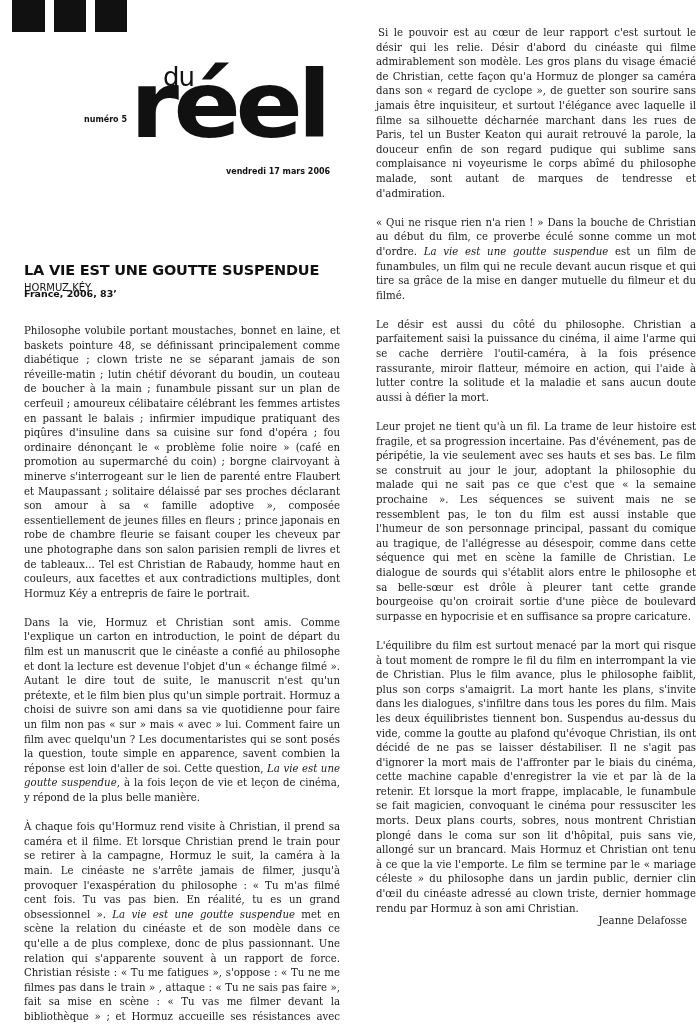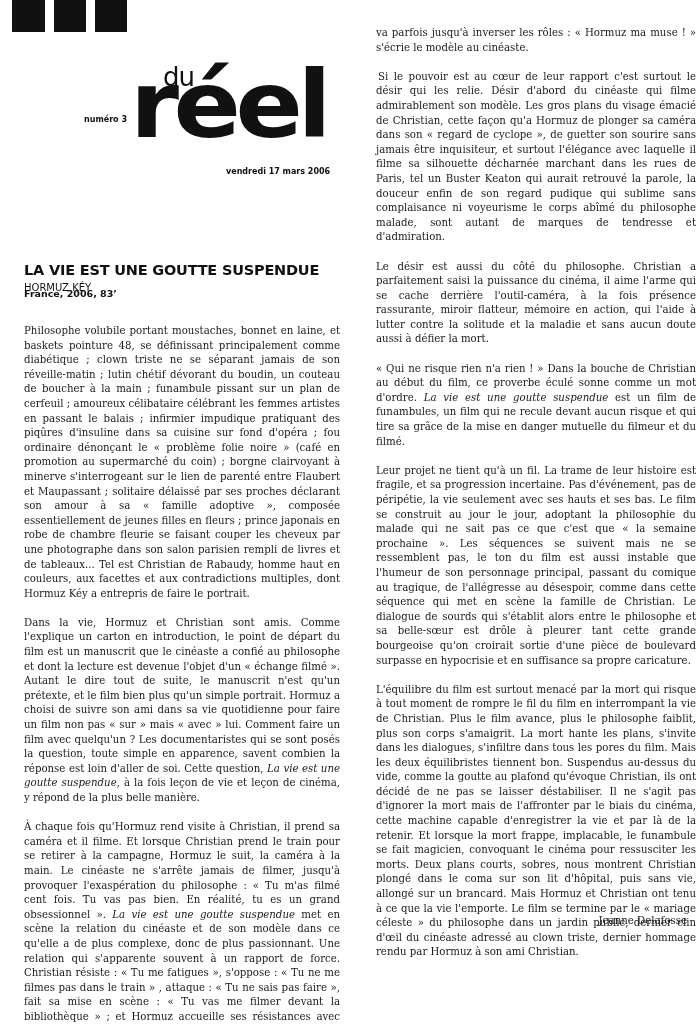--- a/index.html
+++ b/index.html
@@ -37,37 +37,36 @@
 <body>
 
 <div class="page">
 
   <div class="squares">
     <div class="sq s1"></div>
     <div class="sq s2"></div>
     <div class="sq s3"></div>
   </div>
 
-  <div class="mast-numero">numéro 3</div>
+  <div class="mast-numero">numéro 5</div>
   <div class="mast-reel">réel</div>
   <div class="mast-du">du</div>
   <div class="mast-date">vendredi 17 mars 2006</div>
 
   <div class="art-title">LA VIE EST UNE GOUTTE SUSPENDUE</div>
   <div class="art-director">HORMUZ KÉY</div>
   <div class="art-meta">France, 2006, 83’</div>
 
   <div class="col col-left" id="col-left">
       <p><span>Philosophe volubile portant moustaches, bonnet en laine, et baskets pointure 48, se définissant principalement comme diabétique ; clown triste ne se séparant jamais de son réveille-matin ; lutin chétif dévorant du boudin, un couteau de boucher à la main ; funambule pissant sur un plan de cerfeuil ;  amoureux célibataire célébrant les femmes artistes en passant le balais ; infirmier impudique pratiquant des piqûres d'insuline dans sa cuisine sur fond d'opéra ; fou ordinaire dénonçant le « problème folie noire » (café en promotion au supermarché du coin) ; borgne clairvoyant à minerve s'interrogeant sur le lien de parenté entre Flaubert et Maupassant ; solitaire délaissé par ses proches déclarant son amour à sa « famille adoptive », composée essentiellement de jeunes filles en fleurs ; prince japonais en robe de chambre fleurie se faisant couper les cheveux par une photographe dans son salon parisien rempli de livres et de tableaux... Tel est Christian de  Rabaudy,  homme haut en couleurs, aux facettes et aux contradictions multiples, dont Hormuz Kéy a entrepris de faire le portrait.</span></p>
       <p><span>Dans la vie, Hormuz et Christian sont amis. Comme l'explique un carton en introduction, le point de départ du film est un manuscrit que le cinéaste a confié au philosophe et dont la lecture est devenue l'objet d'un « échange filmé ». Autant le dire tout de suite, le manuscrit n'est qu'un prétexte, et le film bien plus qu'un simple portrait. Hormuz a choisi de suivre son ami dans sa vie quotidienne pour faire un film non pas « sur » mais « avec » lui. Comment faire un film avec quelqu'un ? Les documentaristes qui se sont posés la question, toute simple en apparence, savent combien la réponse est loin d'aller de soi. Cette question, </span><em>La vie est une goutte suspendue</em><span>, à la fois leçon de vie et leçon de cinéma, y répond de la plus belle manière.</span></p>
       <p><span>À chaque fois qu'Hormuz rend visite à Christian, il prend sa caméra et il filme. Et lorsque Christian prend le train pour se retirer à la campagne, Hormuz le suit, la caméra à la main. Le cinéaste ne s'arrête jamais de filmer, jusqu'à provoquer l'exaspération du philosophe : « Tu m'as filmé cent fois. Tu vas pas bien. En réalité, tu es un grand obsessionnel ». </span><em>La vie est une goutte suspendue</em><span> met en scène la relation du cinéaste et de son modèle dans ce qu'elle a de plus complexe, donc de plus passionnant. Une relation qui s'apparente souvent à un rapport de force. Christian résiste : « Tu me fatigues », s'oppose : « Tu ne me filmes pas dans le train » , attaque : « Tu ne sais pas faire », fait sa mise en scène : « Tu vas me filmer devant la bibliothèque » ; et Hormuz accueille ses résistances avec l'intelligence du cinéaste qui sait que faire un film à deux c'est accepter avec jubilation ce jeu du chat et de la souris. Un jeu qui</span></p>
     </div>
   <div class="col col-right" id="col-right">
-      <p><span>va parfois jusqu'à inverser les rôles : « Hormuz ma muse ! » s'écrie le modèle au cinéaste.</span></p>
       <p class="indent"><span>Si le pouvoir est au cœur de leur rapport c'est surtout le désir qui les relie. Désir d'abord du cinéaste qui filme admirablement son modèle. Les gros plans du visage émacié de Christian, cette façon qu'a Hormuz de plonger sa caméra dans son « regard de cyclope », de guetter son sourire sans jamais être inquisiteur, et surtout l'élégance avec laquelle il filme sa silhouette décharnée marchant dans les rues de Paris, tel un Buster Keaton qui aurait retrouvé la parole, la douceur enfin de son regard pudique qui sublime sans complaisance ni voyeurisme le corps abîmé du philosophe malade, sont autant de marques de tendresse et d'admiration.</span></p>
+      <p><span>« Qui ne risque rien n'a rien ! » Dans la bouche de Christian au début du film, ce proverbe éculé sonne comme un mot d'ordre. </span><em>La vie est une goutte suspendue</em><span> est un film de funambules, un film qui ne recule devant aucun risque et qui tire sa grâce de la mise en danger mutuelle du filmeur et du filmé.</span></p>
       <p><span>Le désir est aussi du côté du philosophe. Christian a parfaitement saisi la puissance du cinéma, il aime l'arme qui se cache derrière l'outil-caméra, à la fois présence rassurante, miroir flatteur, mémoire en action, qui l'aide à lutter contre la solitude et la maladie et sans aucun doute aussi à défier la mort.</span></p>
-      <p><span>« Qui ne risque rien n'a rien ! » Dans la bouche de Christian au début du film, ce proverbe éculé sonne comme un mot d'ordre. </span><em>La vie est une goutte suspendue</em><span> est un film de funambules, un film qui ne recule devant aucun risque et qui tire sa grâce de la mise en danger mutuelle du filmeur et du filmé.</span></p>
       <p><span>Leur projet ne tient qu'à un fil. La trame de leur histoire est fragile, et sa progression incertaine. Pas d'événement, pas de péripétie, la vie seulement avec ses hauts et ses bas. Le film se construit au jour le jour, adoptant la philosophie du malade qui ne sait pas ce que c'est que « la semaine prochaine ». Les séquences se suivent mais ne se ressemblent pas, le ton du film est aussi instable que l'humeur de son personnage principal, passant du comique au tragique, de l'allégresse au désespoir, comme dans cette séquence qui met en scène la famille de Christian. Le dialogue de sourds qui s'établit alors entre le philosophe et sa belle-sœur est drôle à pleurer tant cette grande bourgeoise qu'on croirait sortie d'une pièce de boulevard surpasse en hypocrisie et en suffisance sa propre caricature.</span></p>
       <p><span>L'équilibre du film est surtout menacé par la mort qui risque à tout moment de rompre le fil du film en interrompant la vie de Christian. Plus le film avance, plus le philosophe faiblit, plus son corps s'amaigrit. La mort hante les plans, s'invite dans les dialogues, s'infiltre dans tous les pores du film. Mais les deux équilibristes tiennent bon. Suspendus au-dessus du vide, comme la goutte au plafond qu'évoque Christian, ils ont décidé de ne pas se laisser déstabiliser. Il ne s'agit pas d'ignorer la mort mais de l'affronter par le biais du cinéma, cette machine capable d'enregistrer la vie et par là de la retenir. Et lorsque la mort frappe, implacable, le funambule se fait magicien, convoquant le cinéma pour ressusciter les morts. Deux plans courts, sobres, nous montrent Christian plongé dans le coma sur son lit d'hôpital, puis sans vie, allongé sur un brancard. Mais Hormuz et Christian ont tenu à ce que la vie l'emporte. Le film se termine par le « mariage céleste » du philosophe dans un jardin public, dernier clin d'œil du cinéaste adressé au clown triste, dernier hommage rendu par Hormuz à son ami Christian.</span></p>
     </div>
 
   <div class="signature">Jeanne Delafosse</div>
 </div>
 
 </body></html>

